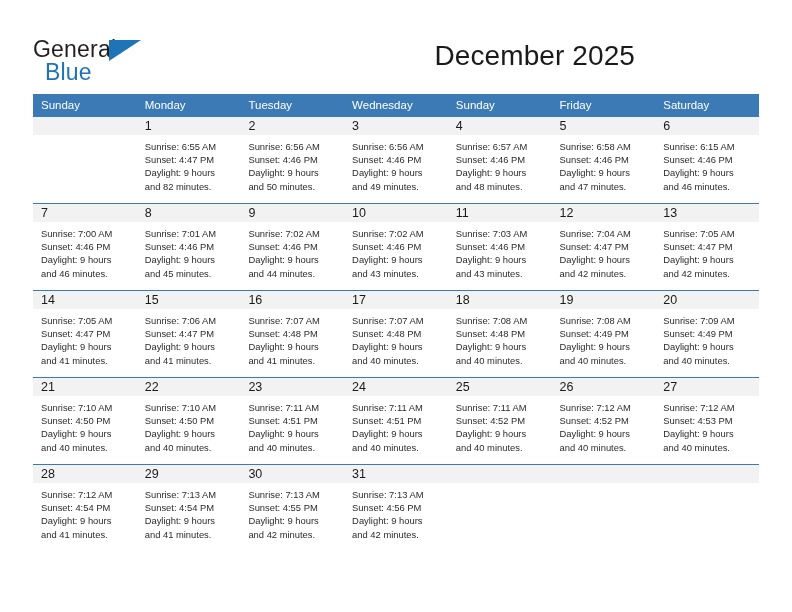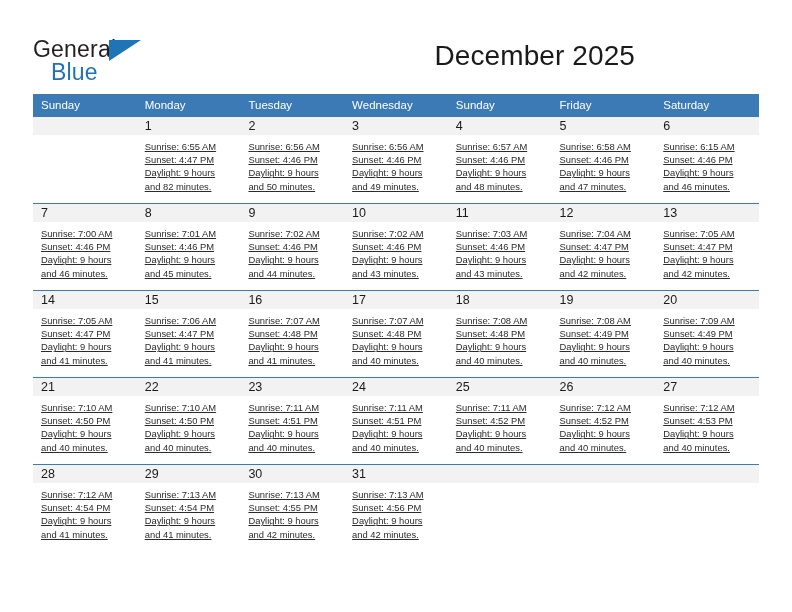--- a/index.html
+++ b/index.html
@@ -42,21 +42,21 @@
     position: absolute;
     left: 0;
     top: 0;
     font-size: 23px;
     letter-spacing: 0.2px;
     color: #231f20;
     line-height: 1;
   }
   .brand-blue {
     position: absolute;
-    left: 18px;
+    left: 12px;
     top: 23px;
     font-size: 23px;
     letter-spacing: 0.2px;
     color: #1f73b7;
     line-height: 1;
   }
   .brand-tri {
     position: absolute;
     left: 76px;
     top: 2px;
@@ -129,21 +129,20 @@
     color: #1a1a1a;
   }
   .daycell.empty .daynum-band {
     background: #f2f2f2;
   }
   .info {
     padding: 5px 5px 0 8px;
     font-size: 9.4px;
     line-height: 13.2px;
     color: #2b2b2b;
-    text-decoration: underline;
   }
   .info div { white-space: nowrap; }
 </style>
 </head>
 <body>
 
 <div class="page">
 
   <div class="header">
 

